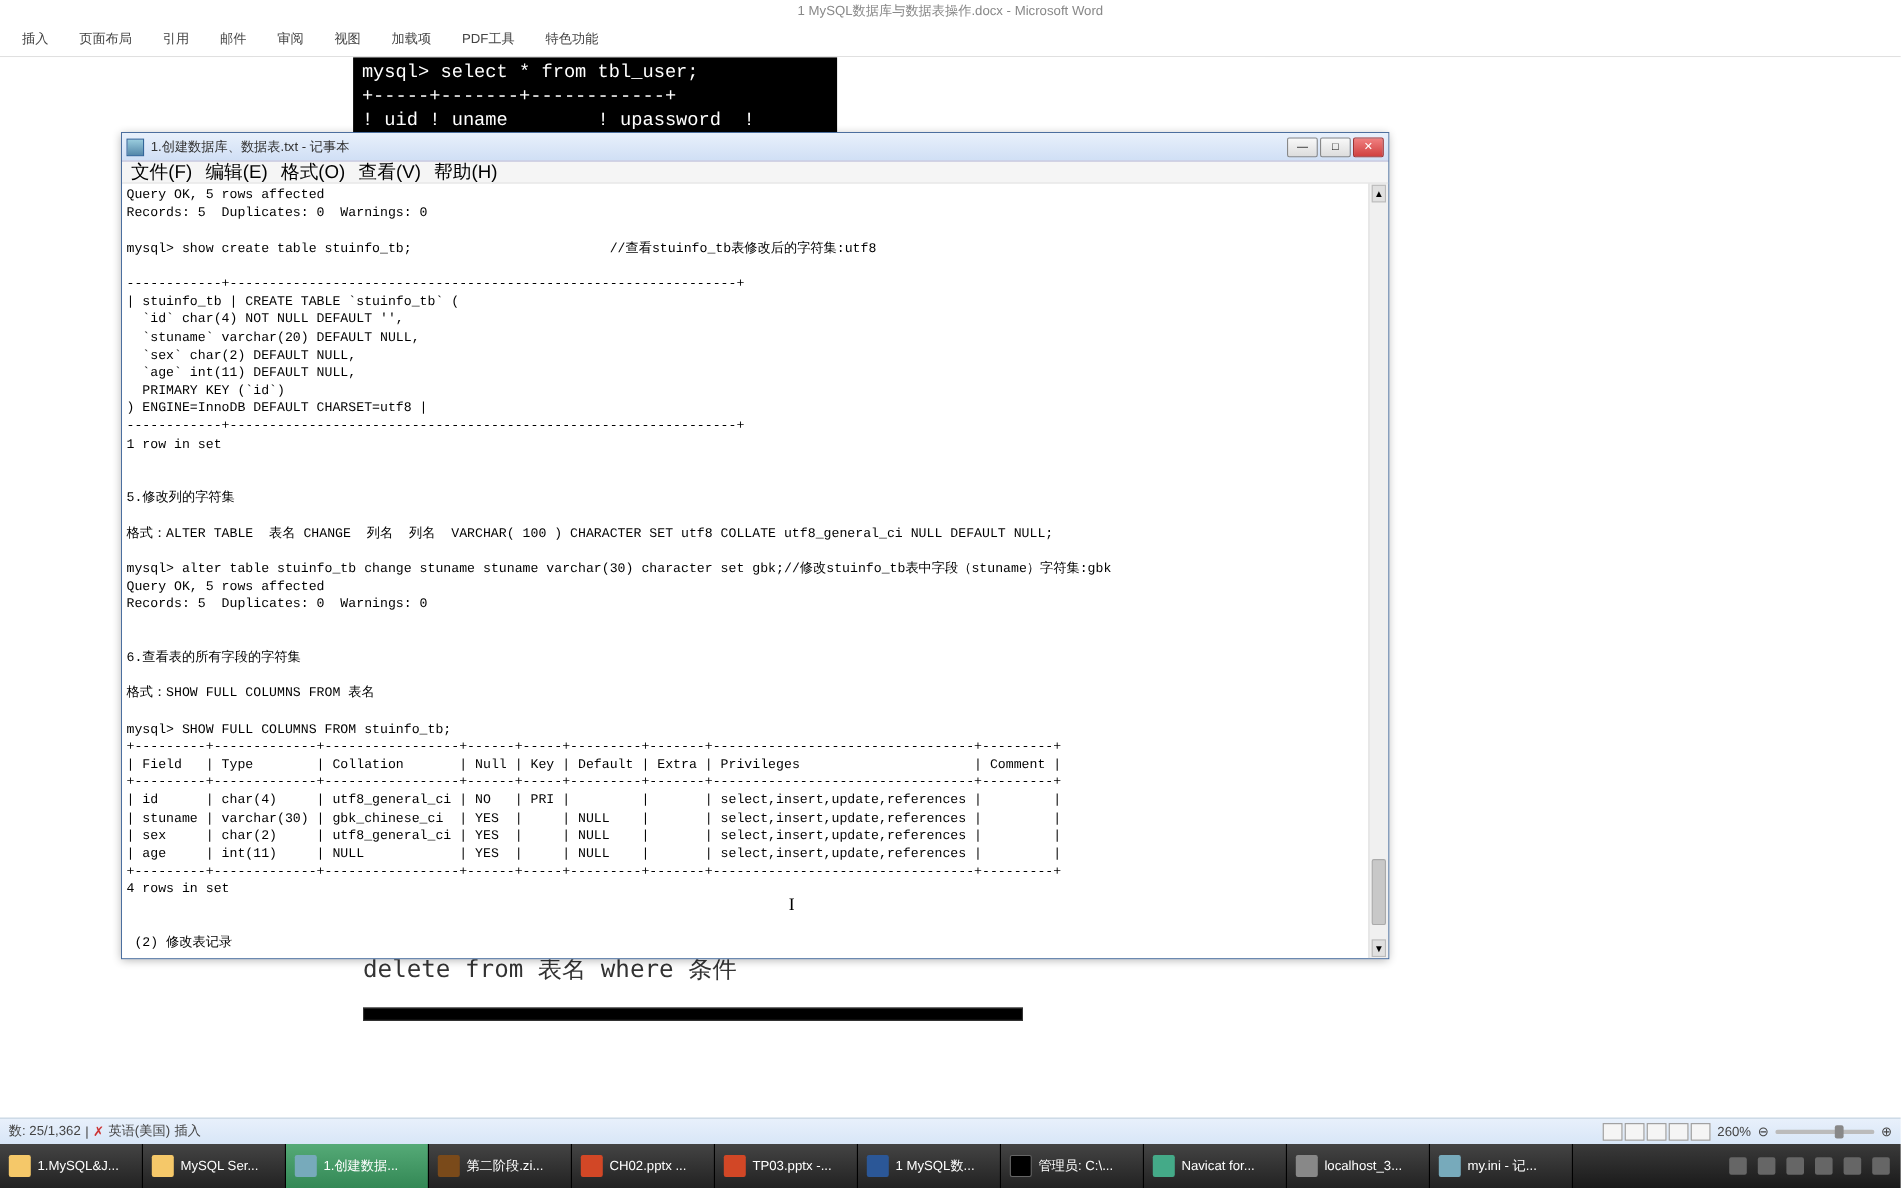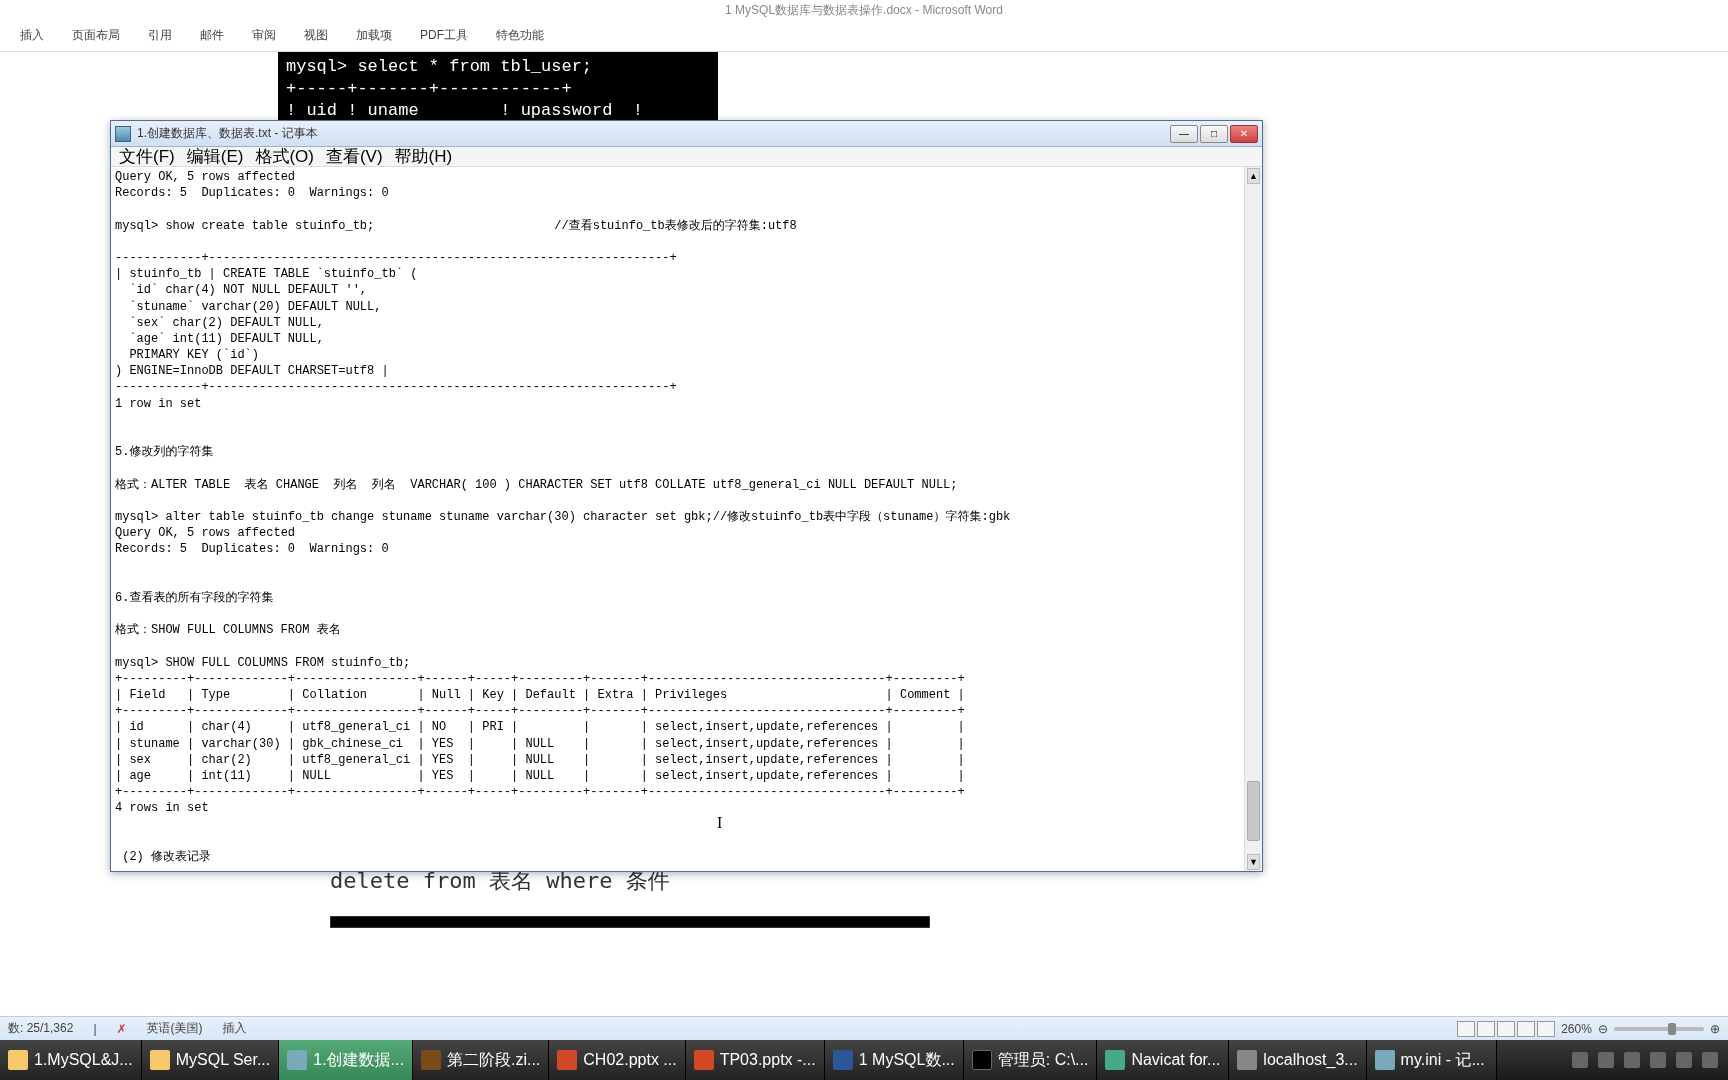--- a/index.html
+++ b/index.html
@@ -46,21 +46,21 @@
   top: 0;
   width: 920px;
   background: #fff;
 }
 .mysql-block {
   background: #000;
   color: #fff;
   font-family: "Consolas", "Courier New", monospace;
   font-size: 17px;
   padding: 4px 8px;
-  margin-left: 48px;
+  margin-left: 91px;
   width: 440px;
   line-height: 1.3;
   white-space: pre;
 }
 .delete-line {
   margin-left: 100px;
   margin-top: 740px;
   font-family: "Consolas", monospace;
   font-size: 22px;
   color: #333;
@@ -191,21 +191,21 @@
   height: 24px;
   background: linear-gradient(#e8f0fb, #d8e6f7);
   border-top: 1px solid #bcd;
   display: flex;
   align-items: center;
   justify-content: space-between;
   padding: 0 8px;
   font-size: 12px;
   color: #444;
 }
-.status-left { display: flex; gap: 20px; align-items: center; }
+.status-left { display: flex; gap: 4px; align-items: center; }
 .status-right { display: flex; gap: 6px; align-items: center; }
 .view-icons { display: flex; gap: 2px; }
 .view-icon { width: 18px; height: 16px; border: 1px solid #999; background: #f5f5f5; }
 .zoom-slider {
   width: 90px;
   height: 4px;
   background: #bbb;
   position: relative;
   border-radius: 2px;
 }
@@ -233,21 +233,21 @@
 }
 .tb-left { display: flex; height: 100%; }
 .tb-item {
   height: 100%;
   min-width: 130px;
   padding: 0 8px;
   display: flex;
   align-items: center;
   gap: 6px;
   color: #fff;
-  font-size: 16px;
+  font-size: 12px;
   border-right: 1px solid #000;
   background: linear-gradient(#444, #222);
 }
 .tb-item.active { background: linear-gradient(#5a7, #385); }
 .tb-icon { width: 20px; height: 20px; background: #888; border-radius: 2px; }
 .tb-icon.word { background: #2b5797; }
 .tb-icon.ppt { background: #d24726; }
 .tb-icon.cmd { background: #000; border: 1px solid #666; }
 .tb-icon.folder { background: #f5c869; }
 .tb-icon.zip { background: #7a4a1a; }

